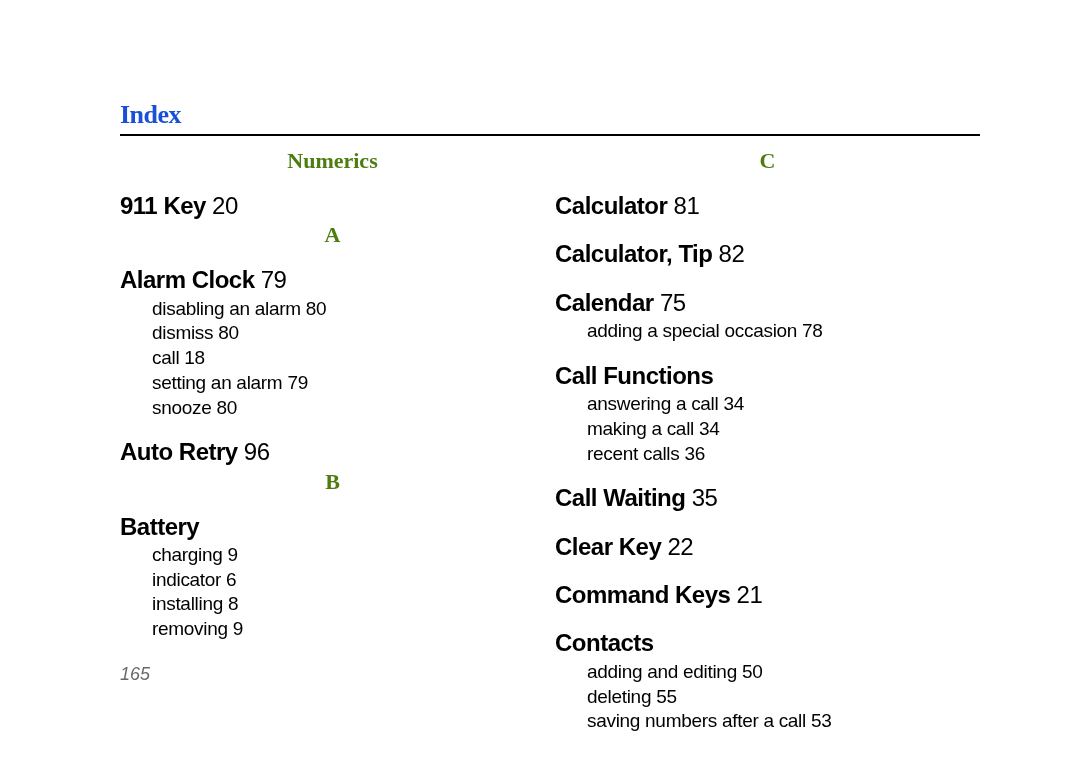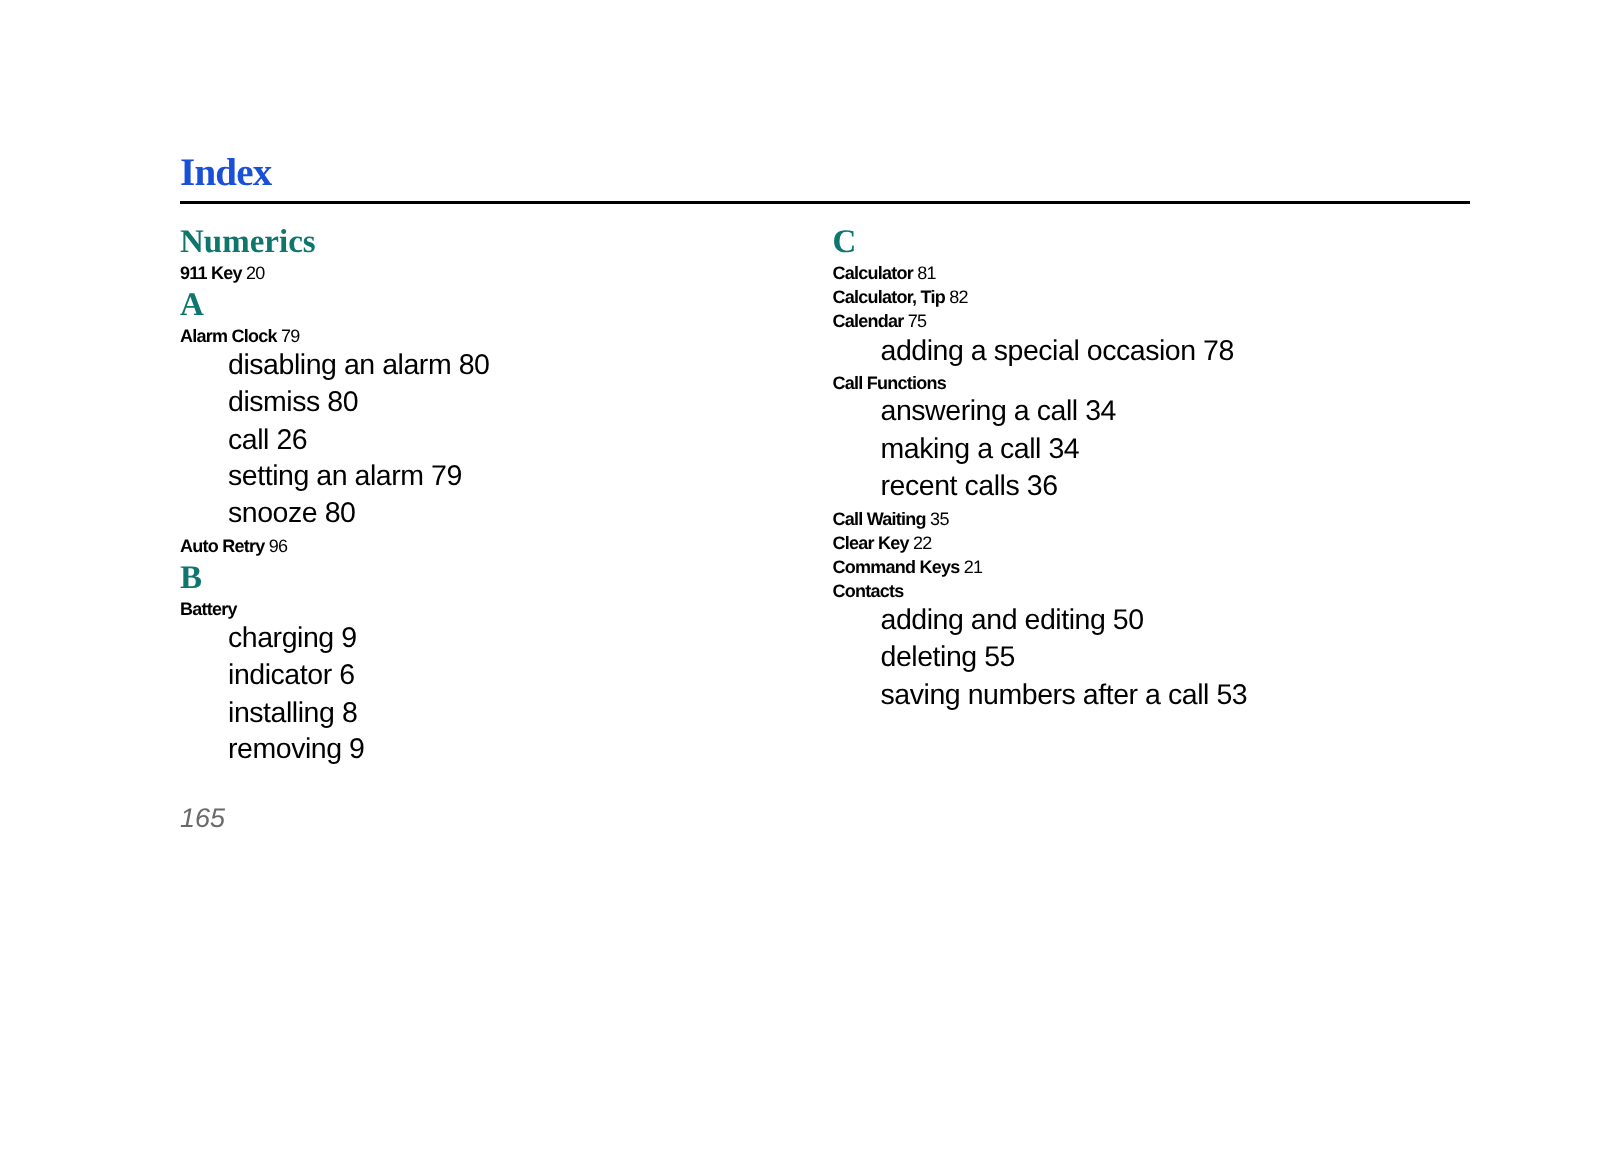--- a/index.html
+++ b/index.html
@@ -30,33 +30,34 @@
   .columns {
     display: flex;
     gap: 10px;
     width: 860px;
   }
   .col {
     flex: 1;
     position: relative;
   }
   .section-letter {
-    color: #0f766e;
+    color: #4d7c0f;
     font-family: Georgia, "Times New Roman", serif;
     font-weight: 700;
     font-size: 22px;
+    text-align: center;
     margin: 0;
   }
   .main-entry {
     font-family: "Helvetica Neue Condensed", "Arial Narrow", Arial, sans-serif;
     font-weight: 700;
-    font-size: 12px;
+    font-size: 24px;
     font-stretch: condensed;
     letter-spacing: -0.5px;
-    margin-top: 0;
+    margin-top: 16px;
     line-height: 1.35;
   }
   .main-entry .page-num {
     font-weight: 400;
   }
   .sub-entry {
     font-family: "Helvetica Neue Condensed", "Arial Narrow", Arial, sans-serif;
     font-weight: 400;
     font-size: 19px;
     font-stretch: condensed;
@@ -90,21 +91,21 @@
       </div>
 
       <div class="section-letter">A</div>
 
       <div class="main-entry">
         <span>Alarm Clock</span>
         <span class="page-num">79</span>
       </div>
       <div class="sub-entry"><span>disabling an alarm</span> <span>80</span></div>
       <div class="sub-entry"><span>dismiss</span> <span>80</span></div>
-      <div class="sub-entry"><span>call</span> <span>26</span></div>
+      <div class="sub-entry"><span>call</span> <span>18</span></div>
       <div class="sub-entry"><span>setting an alarm</span> <span>79</span></div>
       <div class="sub-entry"><span>snooze</span> <span>80</span></div>
 
       <div class="main-entry">
         <span>Auto Retry</span>
         <span class="page-num">96</span>
       </div>
 
       <div class="section-letter">B</div>
 

